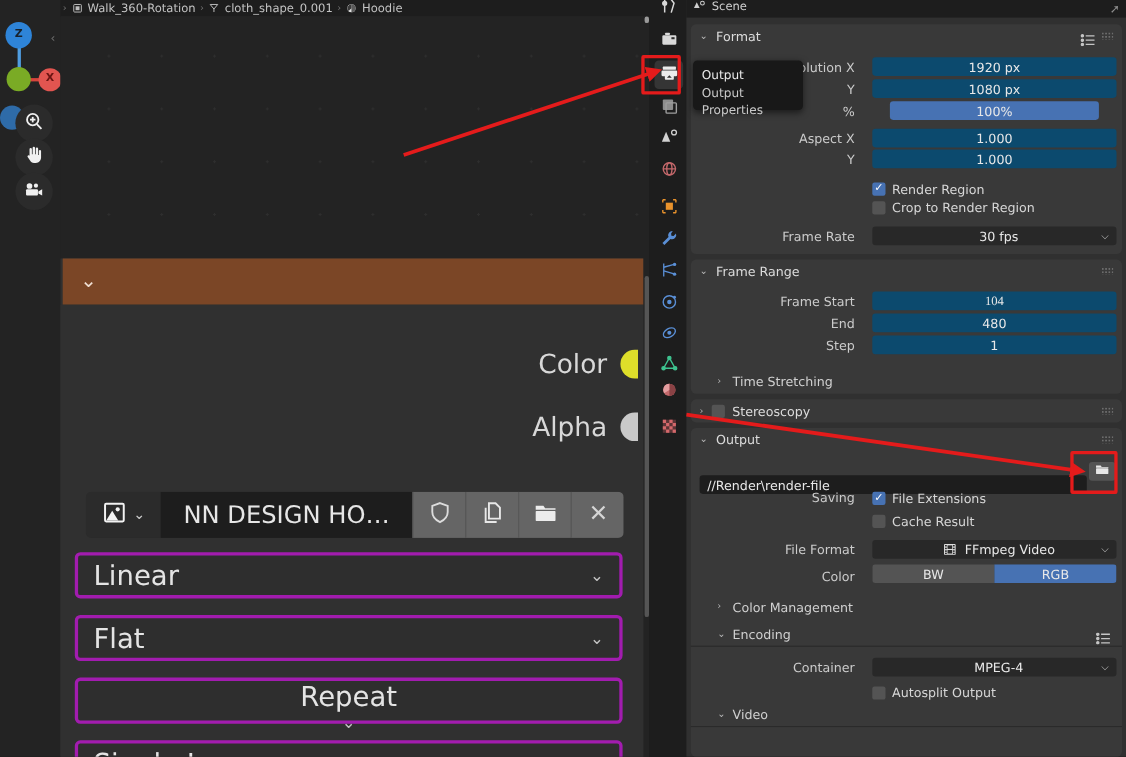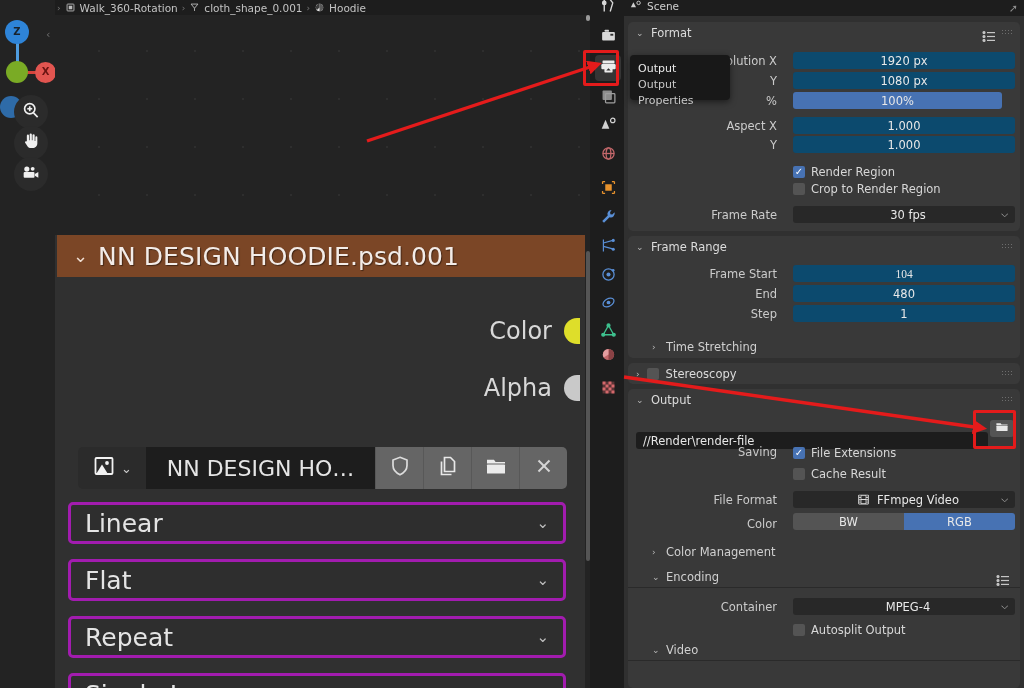--- a/index.html
+++ b/index.html
@@ -326,21 +326,20 @@
         </svg>
       </span>
       <span>Hoodie</span>
     </div>
 
     <div class="editor-canvas"></div>
 
     <div class="n-panel">
       <div class="n-header">
         <span class="chev">⌄</span>
-        <span class="title">NN DESIGN HOODIE.psd.001</span>
       </div>
 
       <div class="n-body">
 
         <div class="prop-row" style="top:40px;">
           <span class="prop-label">Color</span>
           <span class="swatch-half" style="background:#dede2a;"></span>
         </div>
 
         <div class="prop-row" style="top:97px;">
@@ -394,21 +393,21 @@
         </div>
 
         <div class="dd" style="top:225px; left:13px; width:498px;">
           <span class="txt">Linear</span>
           <span class="arr">⌄</span>
         </div>
         <div class="dd" style="top:282px; left:13px; width:498px;">
           <span class="txt">Flat</span>
           <span class="arr">⌄</span>
         </div>
-        <div class="dd" style="top:339px; left:13px; width:498px;">
+        <div class="dd" style="top:339px; left:13px; width:498px;flex-direction:column;">
           <span class="txt">Repeat</span>
           <span class="arr">⌄</span>
         </div>
         <div class="dd" style="top:396px; left:13px; width:498px;">
           <span class="txt">Single Image</span>
           <span class="arr">⌄</span>
         </div>
       </div>
     </div>
 
@@ -597,21 +596,21 @@
       </div>
       <div class="grip"></div>
 
       <div class="fld-label" style="top:32px; right:243px;">Resolution X</div>
       <div class="fld" style="top:30px; left:165px; width:222px;">1920 px</div>
 
       <div class="fld-label" style="top:52px; right:243px;">Y</div>
       <div class="fld" style="top:50px; left:165px; width:222px;">1080 px</div>
 
       <div class="fld-label" style="top:72px; right:243px;">%</div>
-      <div class="fld blue" style="top:70px; left:165px; width:209px;">100%</div>
+      <div class="fld blue" style="top:70px; left:181px; width:190px;">100%</div>
 
       <div class="fld-label" style="top:97px; right:243px;">Aspect X</div>
       <div class="fld" style="top:95px; left:165px; width:222px;">1.000</div>
 
       <div class="fld-label" style="top:116px; right:243px;">Y</div>
       <div class="fld" style="top:114px; left:165px; width:222px;">1.000</div>
 
       <div class="chkrow" style="top:141px; left:165px;">
         <span class="chk on">
             <span class="tick">✓</span>

